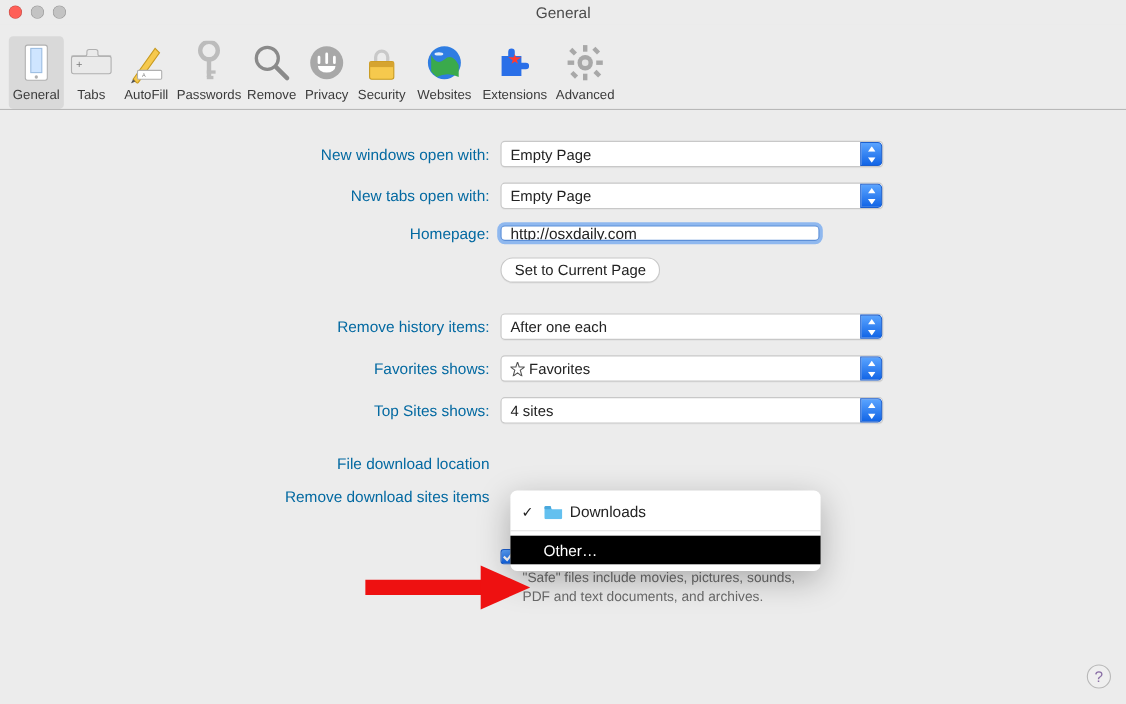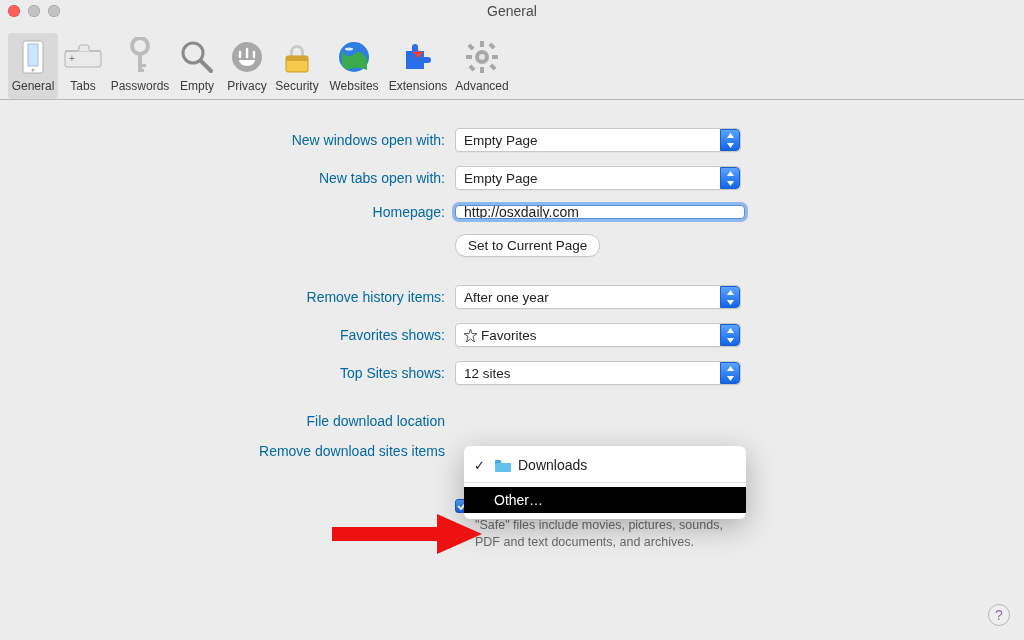--- a/index.html
+++ b/index.html
@@ -69,21 +69,21 @@
     text-align:right;
     padding-right: 10px;
     font-size:14px; color:#0369a1;
   }
   .field { flex:0 0 auto; }
 
   .gap24 { height:14px; }
 
   
   .popup {
-    height:24px; width:286px;
+    height:24px; width:348px;
     background:#fff;
     border:1px solid #c8c8c8; border-radius:4px;
     display:flex; align-items:center;
     position:relative;
     font-size:13.5px; color:#222;
     padding: 0 24px 0 8px;
     box-shadow: 0 1px 0 rgba(0,0,0,.03);
   }
   .popup .stepper {
     position:absolute; right:0; top:0; bottom:0;
@@ -206,41 +206,52 @@
     <div class="ic">
       <svg width="40" height="28" viewBox="0 0 40 28">
           <rect x="2" y="8" width="36" height="16" rx="2" fill="#eaeaea" stroke="#b0b0b0"></rect>
           <path d="M2 8 h12 a2 2 0 0 0 2 -2 v-2 a2 2 0 0 1 2 -2 h6 a2 2 0 0 1 2 2 v2 a2 2 0 0 0 2 2 h10" fill="#eaeaea" stroke="#b0b0b0"></path>
           <text x="6" y="19" font-size="10" fill="#7a7a7a">+</text>
         </svg>
     </div>
     <span class="lbl">Tabs</span>
   </div>
 
+  <div class="tb-item narrow">
+    <div class="ic">
+      <svg width="36" height="38" viewBox="0 0 36 38">
+          <path d="M6 34 L26 6 L30 10 L10 38 Z" fill="#f6c94d" stroke="#c89a1f"></path>
+          <path d="M6 34 L4 38 L8 36 Z" fill="#555"></path>
+          <rect x="10" y="26" width="22" height="8" rx="1" fill="#fff" stroke="#b0b0b0"></rect>
+          <text x="14" y="32" font-size="5" fill="#8a8a8a">A</text>
+        </svg>
+    </div>
+    <span class="lbl">AutoFill</span>
+  </div>
 
   <div class="tb-item">
     <div class="ic">
       <svg width="28" height="40" viewBox="0 0 28 40">
           <ellipse cx="14" cy="9" rx="8" ry="8" fill="none" stroke="#bcbcbc" stroke-width="4"></ellipse>
           <rect x="12" y="15" width="4" height="18" fill="#bcbcbc"></rect>
           <rect x="12" y="27" width="8" height="3" fill="#bcbcbc"></rect>
           <rect x="12" y="32" width="6" height="3" fill="#bcbcbc"></rect>
         </svg>
     </div>
     <span class="lbl">Passwords</span>
   </div>
 
   <div class="tb-item narrow">
     <div class="ic">
       <svg width="36" height="36" viewBox="0 0 36 36">
           <circle cx="14" cy="14" r="10" fill="none" stroke="#8a8a8a" stroke-width="3"></circle>
           <line x1="22" y1="22" x2="32" y2="32" stroke="#8a8a8a" stroke-width="4" stroke-linecap="round"></line>
         </svg>
     </div>
-    <span class="lbl">Empty</span>
+    <span class="lbl">Remove</span>
   </div>
 
   <div class="tb-item narrow">
     <div class="ic">
       <svg width="34" height="34" viewBox="0 0 34 34">
           <circle cx="17" cy="17" r="15" fill="#a8a8a8"></circle>
           <path d="M10 17 v-5 M17 9 v8 M24 17 v-5" stroke="#fff" stroke-width="2.5" stroke-linecap="round"></path>
           <path d="M9 20 a8 6 0 0 0 16 0" fill="#fff"></path>
         </svg>
     </div>
@@ -358,21 +369,21 @@
       <button class="push">Set to Current Page</button>
     </div>
   </div>
 
   <div class="gap24"></div>
 
   <div class="row">
     <div class="lab">Remove history items:</div>
     <div class="field">
       <div class="popup">
-        <span>After one year</span>
+        <span>After one each</span>
         <div class="stepper">
           <span>
               <svg viewBox="0 0 7 5">
                 <path d="M0 5 L3.5 0 L7 5 Z" fill="#fff"></path>
               </svg>
             </span>
           <span>
               <svg viewBox="0 0 7 5">
                 <path d="M0 0 L3.5 5 L7 0 Z" fill="#fff"></path>
               </svg>
@@ -404,21 +415,21 @@
             </span>
         </div>
       </div>
     </div>
   </div>
 
   <div class="row">
     <div class="lab">Top Sites shows:</div>
     <div class="field">
       <div class="popup">
-        <span>12 sites</span>
+        <span>4 sites</span>
         <div class="stepper">
           <span>
               <svg viewBox="0 0 7 5">
                 <path d="M0 5 L3.5 0 L7 5 Z" fill="#fff"></path>
               </svg>
             </span>
           <span>
               <svg viewBox="0 0 7 5">
                 <path d="M0 0 L3.5 5 L7 0 Z" fill="#fff"></path>
               </svg>

